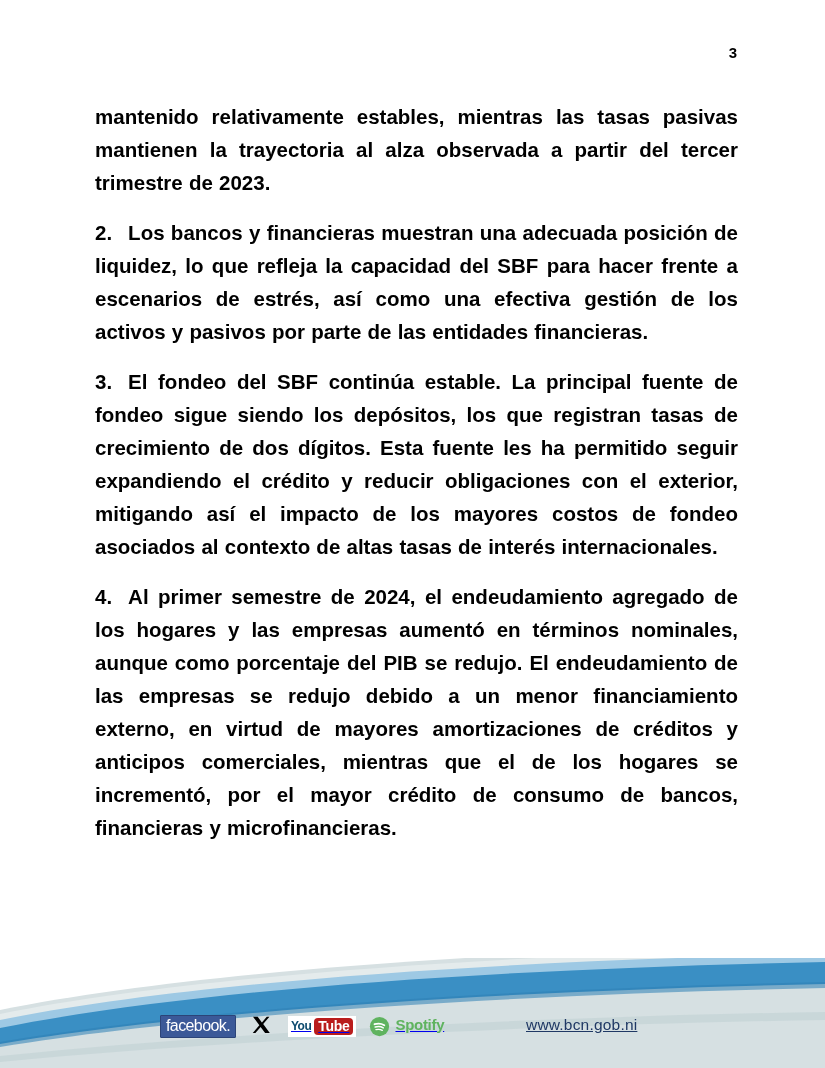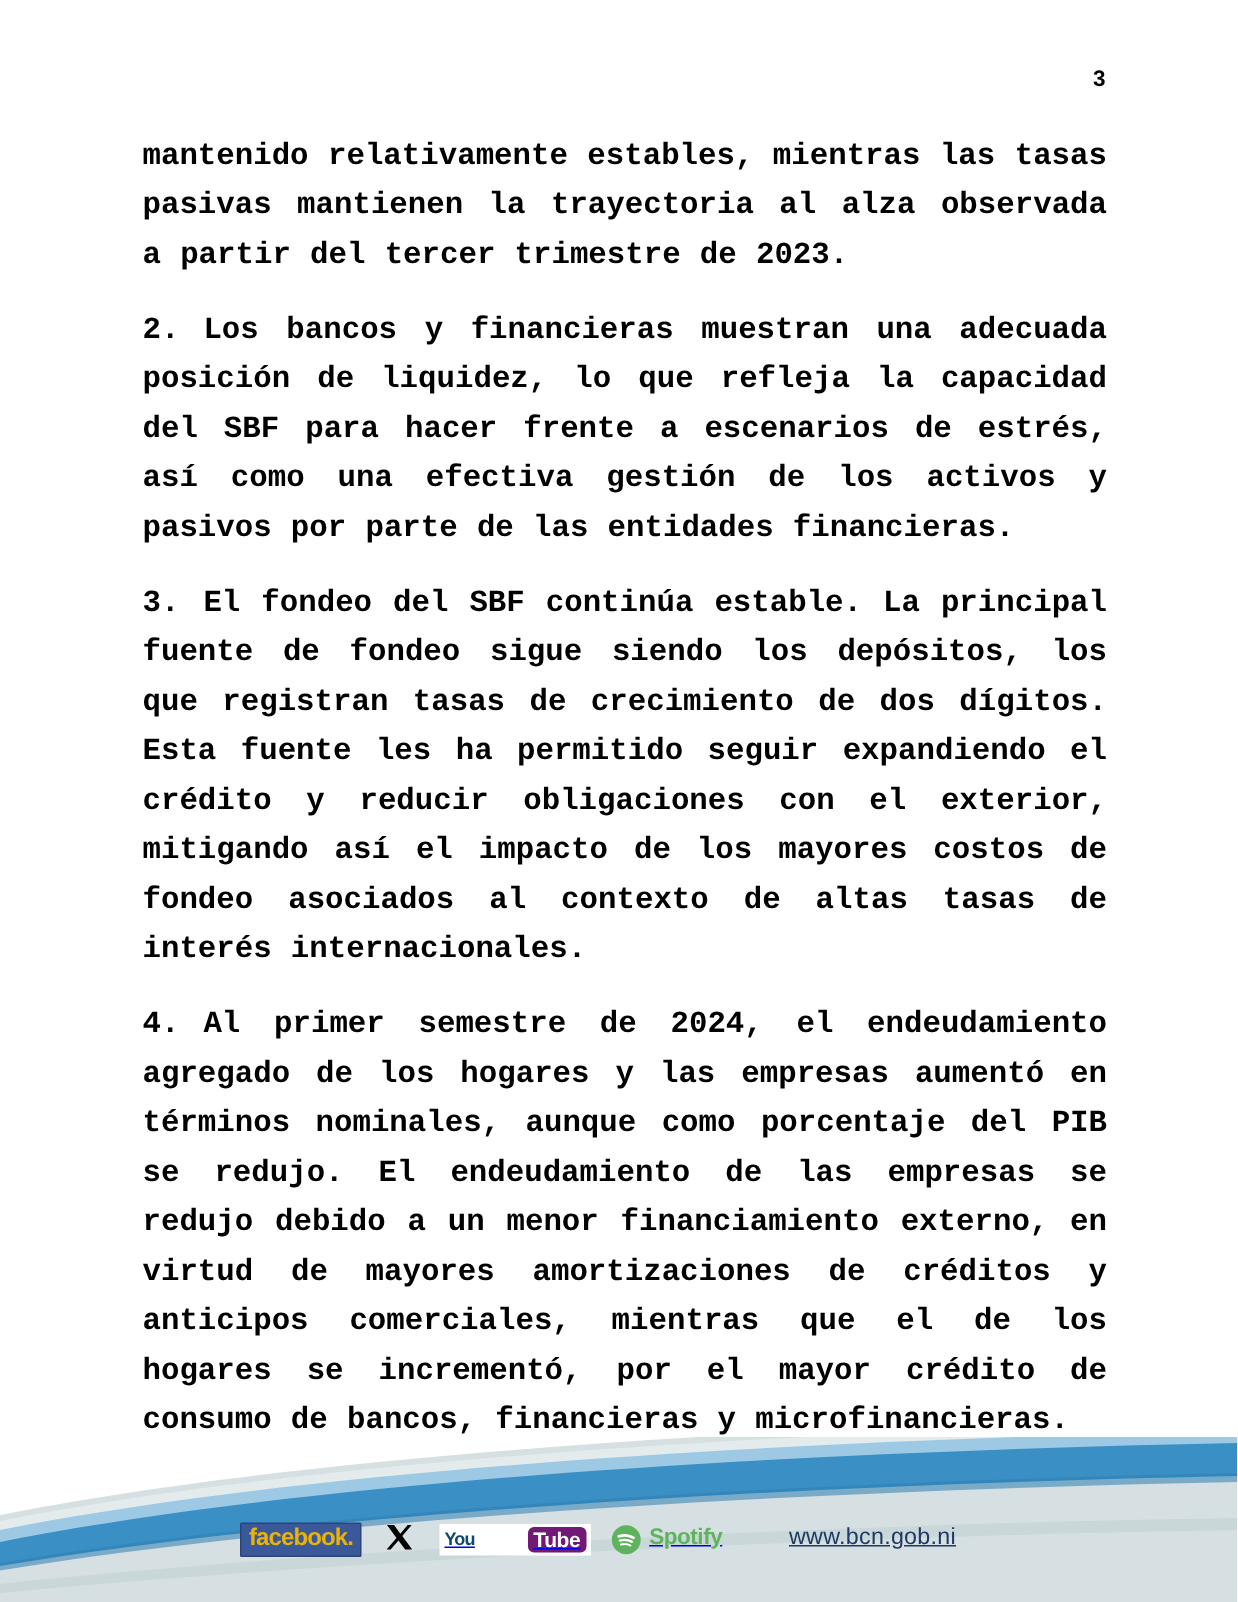--- a/index.html
+++ b/index.html
@@ -34,24 +34,23 @@
   .page-number {
     font-size: 15px;
     font-weight: bold;
     color: #000000;
     letter-spacing: 0;
   }
 
   
   .content {
     position: absolute;
-    top: 88px;
+    top: 100px;
     left: 95px;
     width: 643px;
-    font-family: Liberation Mono, monospace;
   }
   .para {
     font-size: 20.5px;
     font-weight: bold;
     color: #000000;
     line-height: 33px;
     text-align: justify;
     text-justify: inter-word;
     margin: 0 0 17px 0;
     word-spacing: 0.5px;
@@ -97,23 +96,23 @@
   
   .fb-badge {
     background: #3b5998;
     border: 1px solid #2c4478;
     padding: 2px 5px 3px 5px;
     border-radius: 1px;
     display: inline-block;
     line-height: 1;
   }
   .fb-badge .fb-text {
-    color: #eab308;
-    font-family: "Liberation Sans", sans-serif;
-    font-weight: bold;
+    color: #ffffff;
+    font-family: "Liberation Sans", sans-serif;
+    font-weight: normal;
     font-size: 16px;
     letter-spacing: -0.6px;
     line-height: 1;
     display: inline-block;
   }
 
   
   .x-logo {
     display: inline-flex;
     align-items: center;
@@ -133,30 +132,29 @@
   }
   .yt-you {
     color: #0c4a6e;
     font-weight: bold;
     font-size: 12px;
     font-family: "Liberation Sans", sans-serif;
     letter-spacing: -0.5px;
     line-height: 1;
   }
   .yt-tube {
-    background: #701a75;
+    background: #b91c1c;
     color: #ffffff;
     font-weight: bold;
     font-size: 14px;
     font-family: "Liberation Sans", sans-serif;
     border-radius: 4px;
     padding: 1px 4px 2px 4px;
     letter-spacing: -0.3px;
     line-height: 1;
-    margin-left: 32px;
   }
 
   
   .sp-logo {
     display: inline-flex;
     gap: 5px;
   }
   .sp-word {
     color: #5fb35f;
     font-weight: bold;

